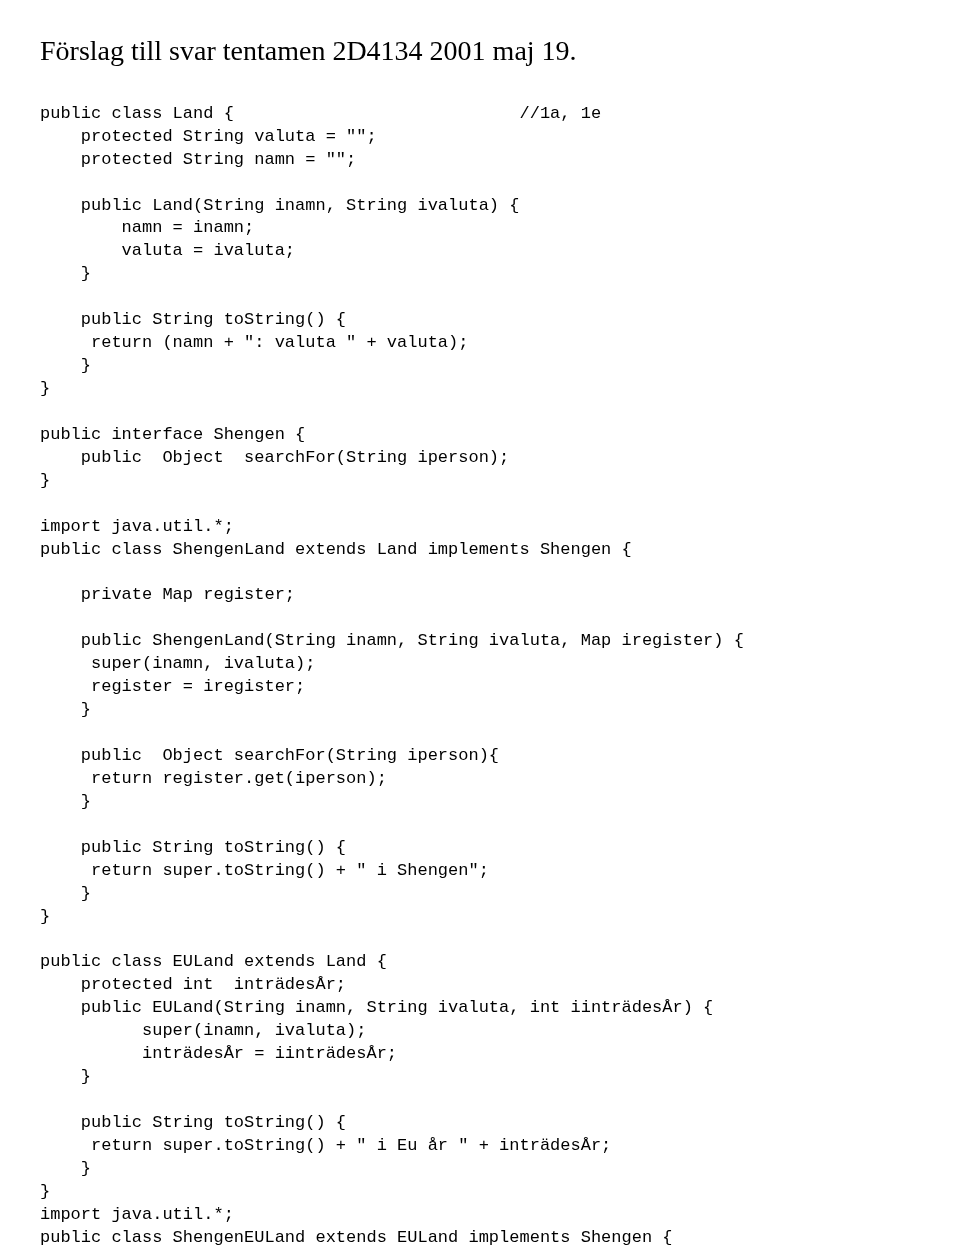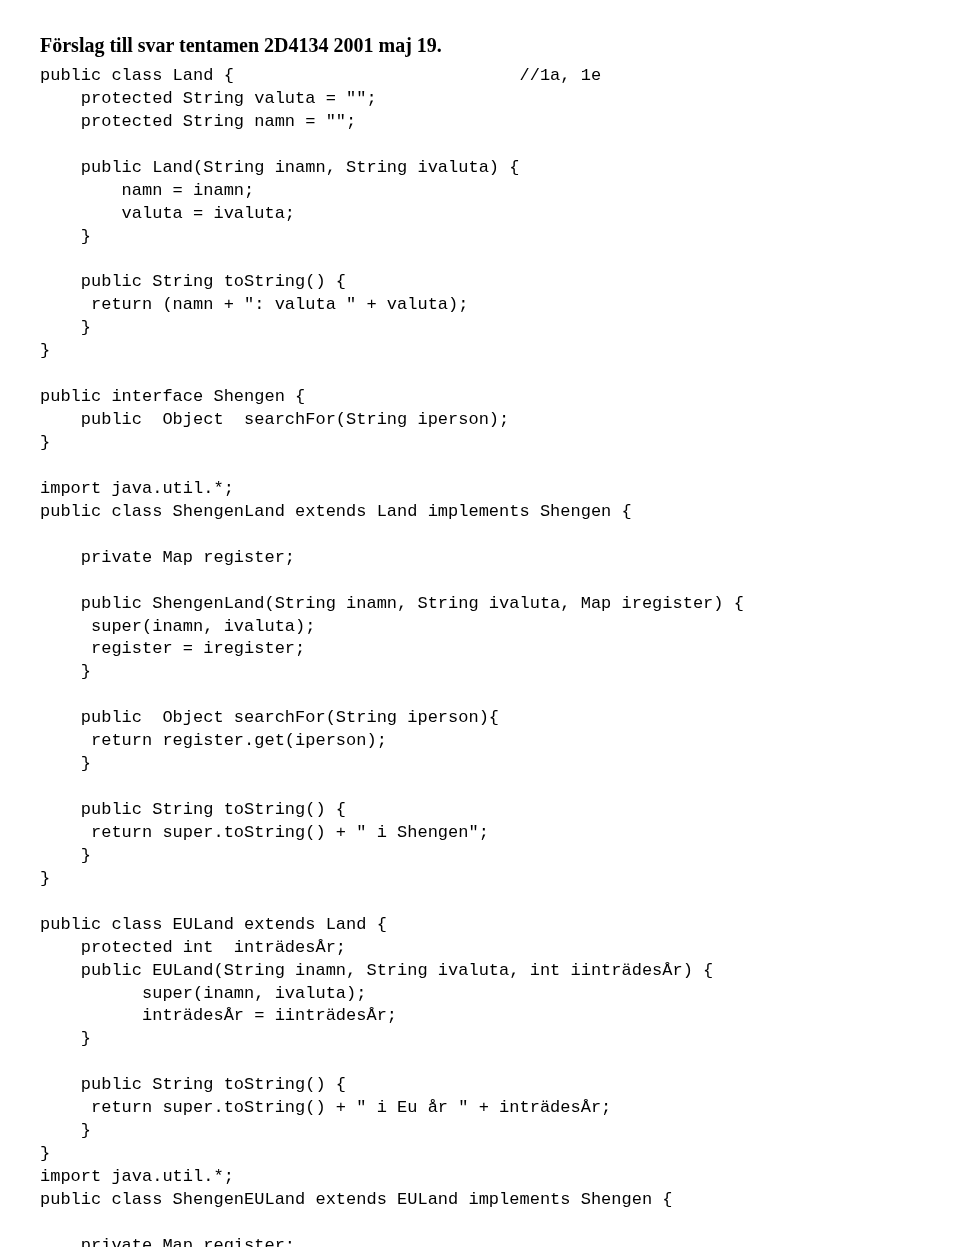--- a/index.html
+++ b/index.html
@@ -8,23 +8,23 @@
       width: 960px;
       box-sizing: border-box;
       font-family: 'Courier New', Courier, monospace;
       font-size: 17px;
       line-height: 1.35;
       color: #000;
       background: #fff;
     }
     .title {
       font-family: 'Times New Roman', Times, serif;
-      font-size: 20px;
-      font-weight: bold;
-      margin-bottom: 6px;
+      font-size: 28px;
+      font-weight: normal;
+      margin-bottom: 33px;
     }
     pre {
       font-family: 'Courier New', Courier, monospace;
       font-size: 17px;
       margin: 0;
       white-space: pre;
       line-height: 1.35;
     }
   </style>
 </head>

